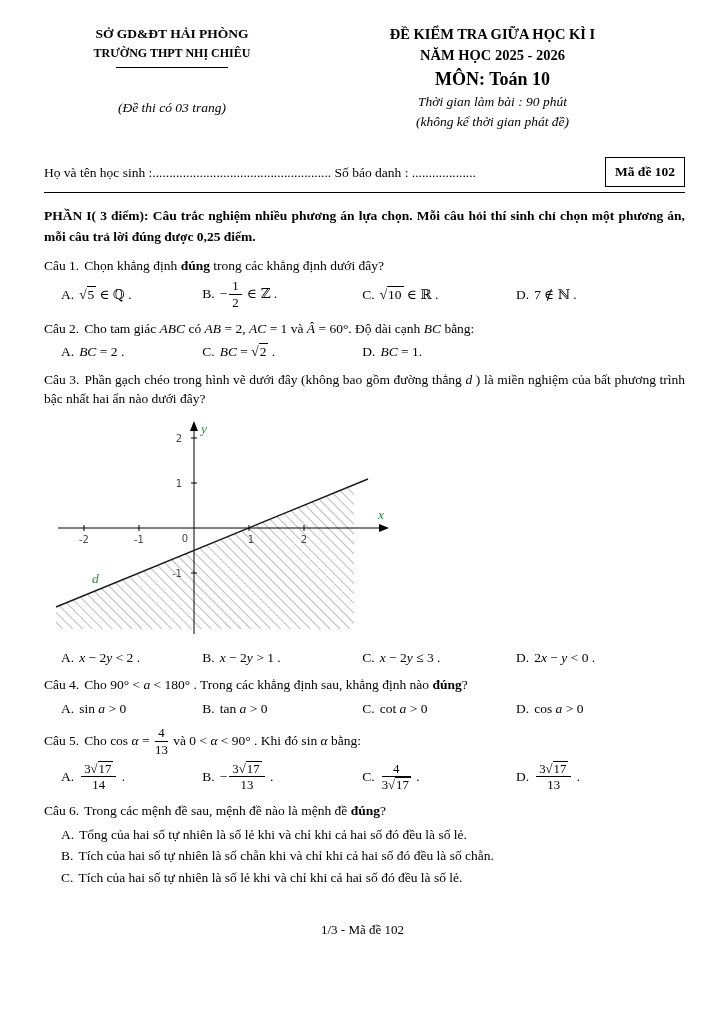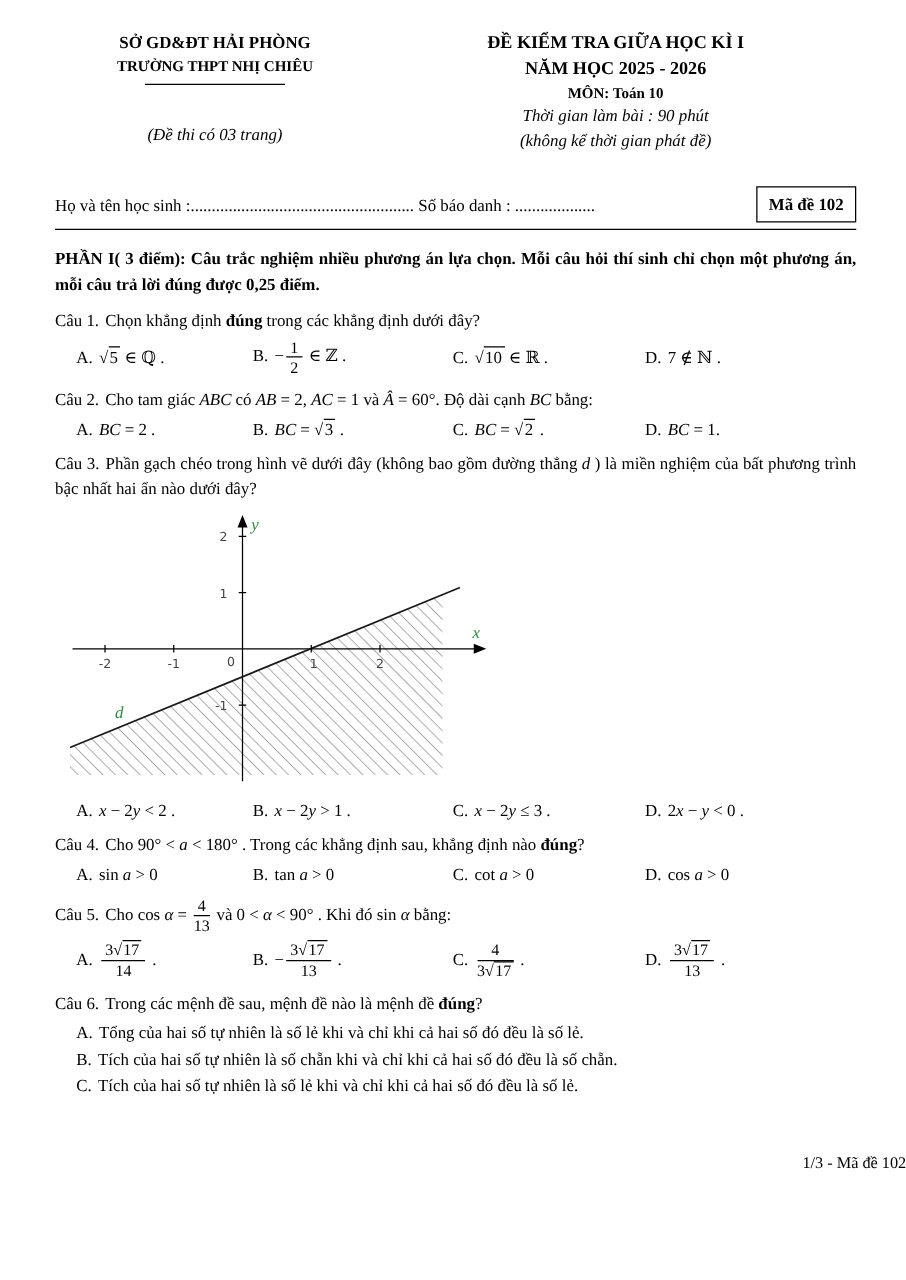--- a/index.html
+++ b/index.html
@@ -9,21 +9,21 @@
         padding:24px 40px 0 44px;overflow:hidden}
   b{font-weight:bold}
   .header{display:flex;align-items:flex-start}
   .h-left{width:256px;text-align:center;flex:none}
   .h-right{flex:1;text-align:center}
   .dept{font-weight:bold;font-size:13.5px}
   .school{font-weight:bold;font-size:12px;margin-top:1px}
   .h-rule{width:112px;border-top:1.3px solid #000;margin:5px auto 0}
   .pages-note{font-style:italic;margin-top:30px}
   .t1,.t2{font-weight:bold;font-size:14.5px}
-  .t3{font-weight:bold;font-size:12px}
+  .t3{font-weight:bold;font-size:18px}
   .t4,.t5{font-style:italic;font-size:13.5px}
   .student{position:relative;display:flex;align-items:flex-end;margin-top:22px;
            border-bottom:1.6px solid #000;padding-bottom:9px}
   .student-labels{flex:1;white-space:nowrap;overflow:hidden}
   .code-box{border:1.2px solid #000;font-weight:bold;font-size:13.5px;padding:4px 9px;
             margin-left:14px;white-space:nowrap;transform:translateY(4px);background:#fff}
   .part-heading{font-weight:bold;margin-top:13px;text-align:justify;line-height:1.55}
   .question{margin-top:8px}
   .q-text{text-align:justify}
   .q-label,.opt-label{font-weight:normal;margin-right:5px}
@@ -33,21 +33,21 @@
   .options.stacked .option{display:block;margin-top:2px}
   .frac{display:inline-flex;flex-direction:column;text-align:center;vertical-align:middle;
         line-height:1.15;margin:0 2px;font-size:0.95em}
   .frac .num{border-bottom:1.1px solid #000;padding:0 3px}
   .frac .den{padding-top:1px}
   .sqrt{white-space:nowrap}
   .sqrt .rad{border-top:1.1px solid #000;padding:0 2px 0 1px}
   .graph-wrap{margin:4px 0 2px 10px}
   .gtick{font-family:"DejaVu Sans",sans-serif;font-size:10px;fill:#444}
   .glabel{font-family:"Liberation Serif",serif;font-style:italic;font-size:13.5px;fill:#2e8b3d}
-  .footer{position:absolute;left:0;right:0;bottom:16px;text-align:right;font-size:13px}
+  .footer{position:absolute;left:0;right:0;bottom:16px;text-align:center;font-size:13px}
 </style>
 </head>
 <body>
 
 <div class="page">
 
   <div class="header">
     <div class="h-left">
       <div class="dept">SỞ GD&amp;ĐT HẢI PHÒNG</div>
       <div class="school">TRƯỜNG THPT NHỊ CHIÊU</div>
@@ -83,21 +83,20 @@
             </span> ∈ ℤ .</span></span>
       <span class="option"><b class="opt-label">C.</b><span><span class="sqrt">√<span class="rad">10</span></span> ∈ ℝ .</span></span>
       <span class="option"><b class="opt-label">D.</b><span>7 ∉ ℕ .</span></span>
     </div>
   </div>
 
   <div class="question">
     <p class="q-text"><b class="q-label">Câu 2.</b><span>Cho tam giác <i>ABC</i> có <i>AB</i> = 2, <i>AC</i> = 1 và <i>Â</i> = 60°. Độ dài cạnh <i>BC</i> bằng:</span></p>
     <div class="options">
       <span class="option"><b class="opt-label">A.</b><span><i>BC</i> = 2 .</span></span>
-      <span class="option"><b class="opt-label">B.</b><span><i>BC</i> = <span class="sqrt">√<span class="rad">3</span></span> .</span></span>
       <span class="option"><b class="opt-label">C.</b><span><i>BC</i> = <span class="sqrt">√<span class="rad">2</span></span> .</span></span>
       <span class="option"><b class="opt-label">D.</b><span><i>BC</i> = 1.</span></span>
     </div>
   </div>
 
   <div class="question">
     <p class="q-text"><b class="q-label">Câu 3.</b><span>Phần gạch chéo trong hình vẽ dưới đây (không bao gồm đường thẳng <i>d</i> ) là miền nghiệm của bất phương trình bậc nhất hai ẩn nào dưới đây?</span></p>
     <div class="graph-wrap">
       <svg width="338" height="225" viewBox="0 0 338 225">
         <defs>

